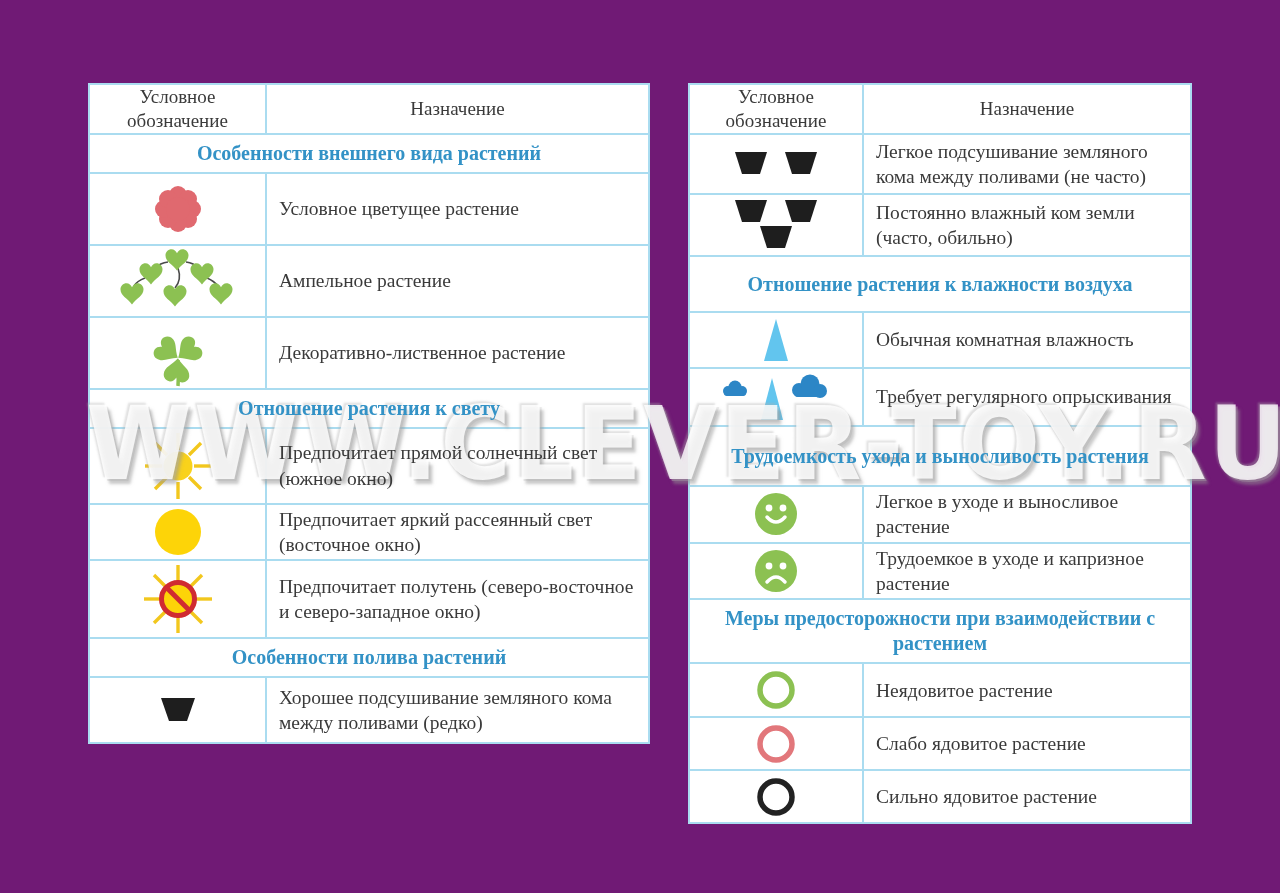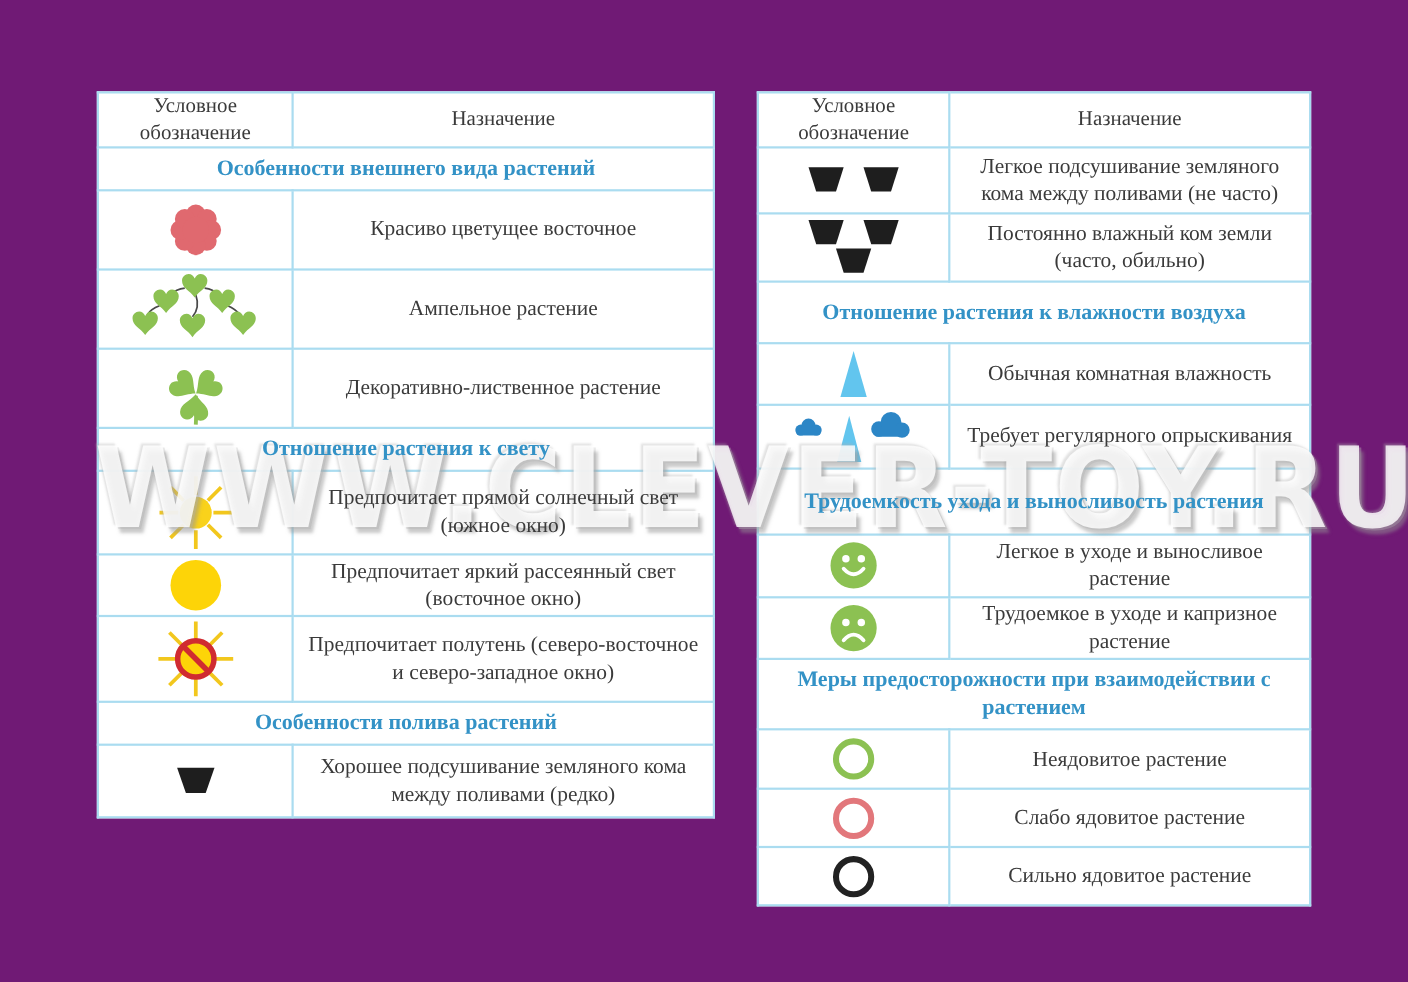--- a/index.html
+++ b/index.html
@@ -6,21 +6,21 @@
   .page{position:relative;width:1280px;height:893px;background:#701a75;overflow:hidden;
         font-family:"Liberation Serif", serif;}
   table{border-collapse:collapse;position:absolute;table-layout:fixed;background:#fff;}
   td,th{border:2px solid #aadcf0;vertical-align:middle;padding:0;}
   th{font-weight:normal;font-size:19px;color:#3a3a3a;line-height:1.25;}
   .t-left{left:88px;top:83px;width:560px;}
   .t-right{left:688px;top:83px;width:502px;}
   .t-left col.c1{width:177px;} .t-left col.c2{width:383px;}
   .t-right col.c1{width:174px;} .t-right col.c2{width:328px;}
   .sym{text-align:center;}
-  .desc{font-size:19.5px;color:#3a3a3a;text-align:center;padding:2px 12px;line-height:1.3;}
+  .desc{font-size:19.5px;color:#3a3a3a;padding:2px 12px;line-height:1.3;}
   .sectionrow td{color:#3392c6;font-weight:bold;font-size:20px;text-align:center;padding:6px 8px;line-height:1.25;}
   
   .txt{position:relative;z-index:2;display:inline-block;}
   .watermark{position:absolute;left:86px;top:388px;z-index:1;pointer-events:none;white-space:nowrap;
      font-family:"DejaVu Sans", sans-serif;font-weight:bold;font-size:96px;letter-spacing:2px;
      color:rgba(255,255,255,0.82);
      text-shadow:4px 5px 3px rgba(150,150,150,0.50), -2px -2px 2px rgba(175,175,175,0.38),
                  2px 2px 0 rgba(200,200,200,0.35);
      transform:scaleY(1.06);}
   svg{display:block;margin:0 auto;}
@@ -52,21 +52,21 @@
                 <circle cx="40" cy="26" r="9"></circle>
             <circle cx="36" cy="36" r="9"></circle>
                 <circle cx="26" cy="40" r="9"></circle>
                 <circle cx="16" cy="36" r="9"></circle>
             <circle cx="12" cy="26" r="9"></circle>
                 <circle cx="16" cy="16" r="9"></circle>
                 <circle cx="26" cy="26" r="12"></circle>
           </g>
         </svg>
       </td>
-      <td class="desc"><span class="txt">Красиво цветущее восточное</span></td>
+      <td class="desc"><span class="txt">Условное цветущее растение</span></td>
     </tr>
     <tr style="height:72px">
       <td class="sym">
         <svg width="115" height="66" viewBox="0 0 115 66">
           <g stroke="#4a4a4a" stroke-width="1.6" fill="none">
             <path d="M48,14 Q40,15 35,20"></path>
                 <path d="M66,14 Q74,15 78,20"></path>
             <path d="M58,20 Q62,32 55,40"></path>
                 <path d="M25,30 Q17,33 14,38"></path>
                 <path d="M87,30 Q94,33 98,38"></path>

